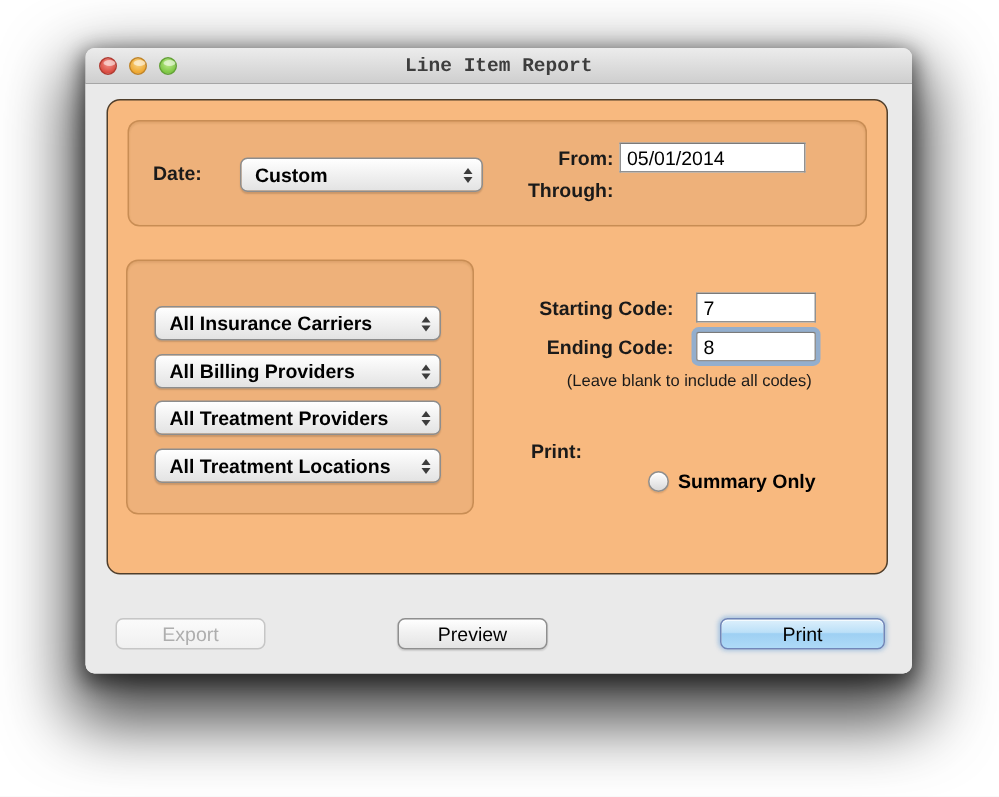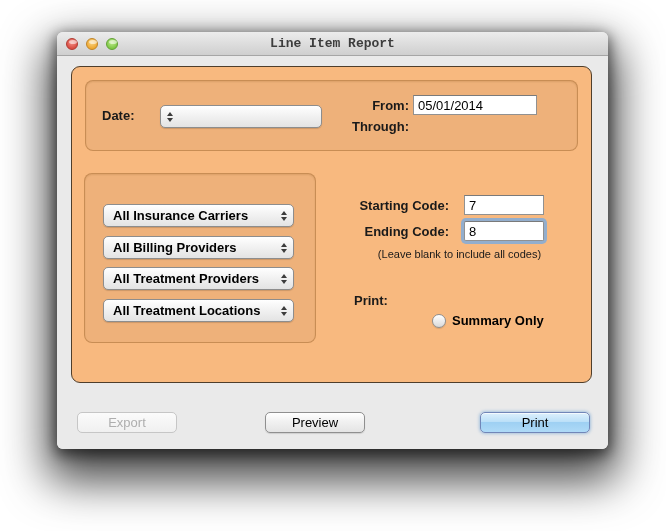--- a/index.html
+++ b/index.html
@@ -84,20 +84,21 @@
     </div>
     <div class="title">Line Item Report</div>
   </div>
 
   <div class="content">
     <div class="panel">
 
       <div class="groupbox date-group">
         <div class="lbl" style="left:16px; top:27px;">Date:</div>
         <div class="popup" style="left:74px; top:24px; width:162px;">
+          <span class="ptext">Custom</span>
           <span class="arrows">
               <span class="tri-up"></span>
               <span class="tri-dn"></span>
             </span>
         </div>
         <div class="lbl" style="left:235px; top:17px; width:88px; text-align:right;">From:</div>
         <input class="tfield" style="left: 327px; top: 14px; width: 124px; height: 20px;" value="05/01/2014">
         <div class="lbl" style="left:235px; top:38px; width:88px; text-align:right;">Through:</div>
       </div>
 

